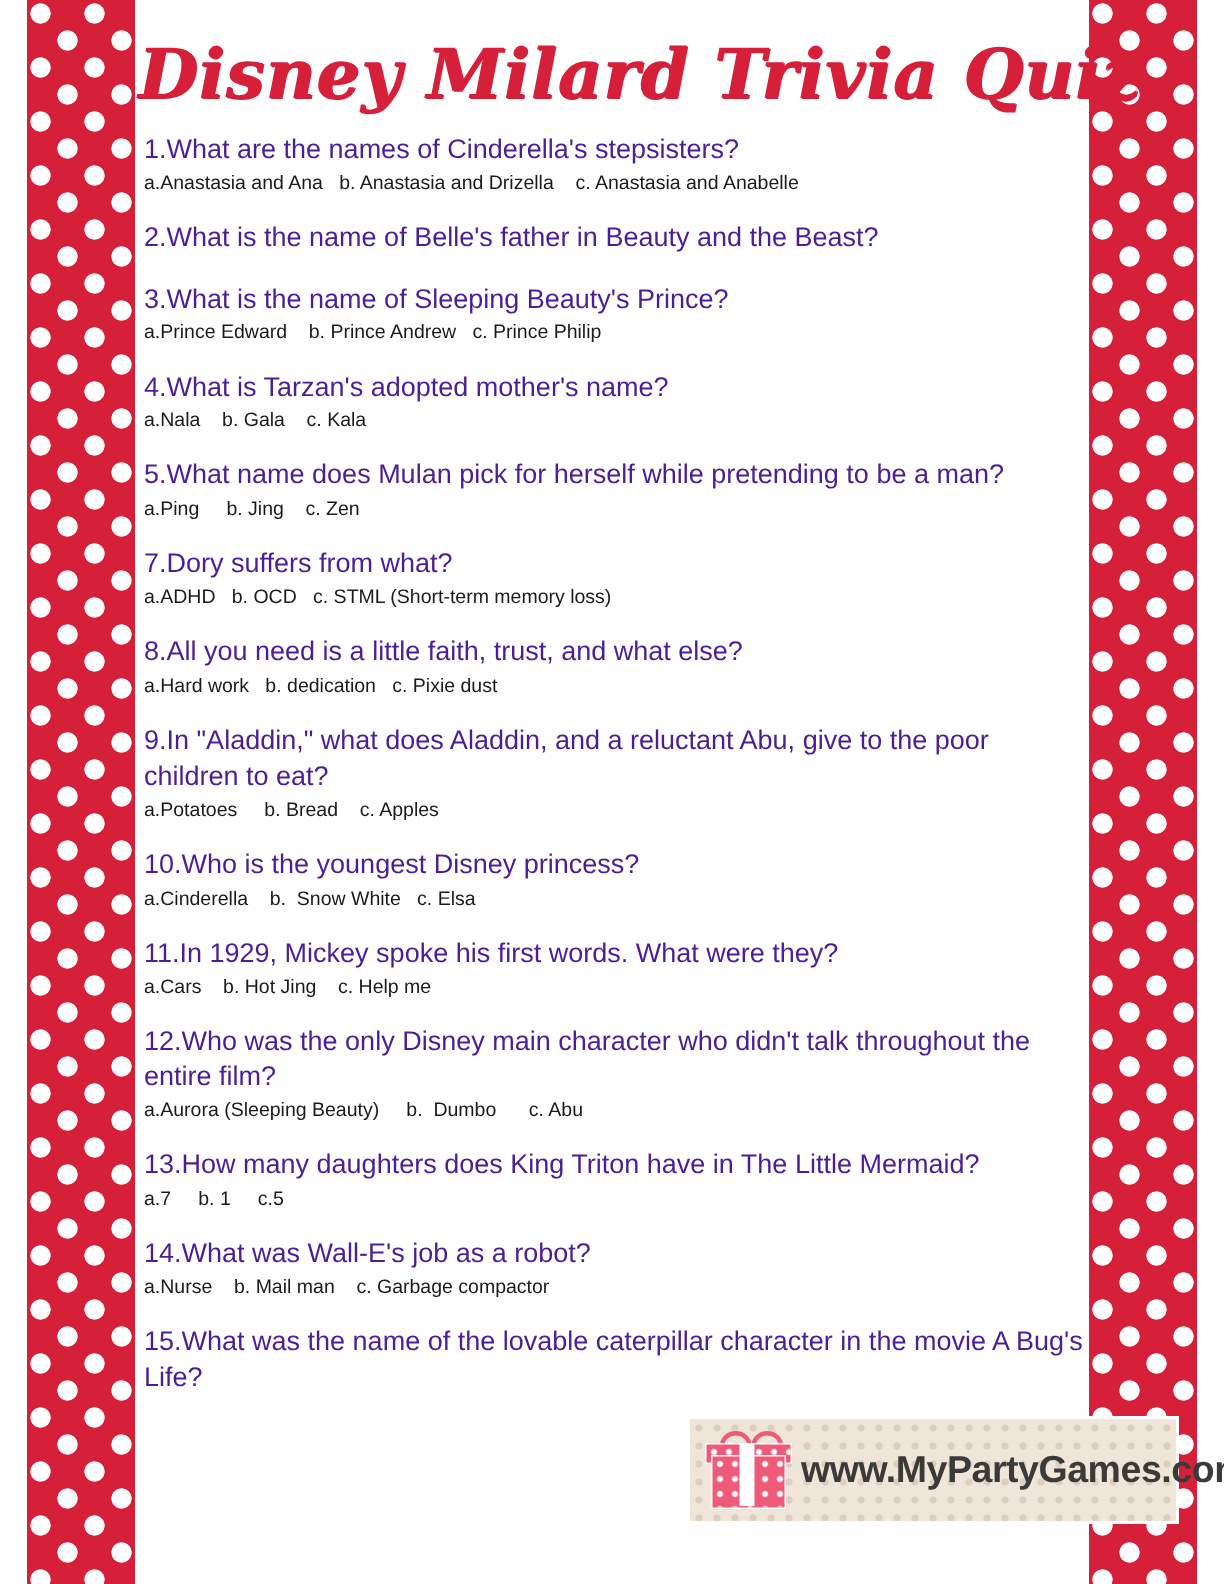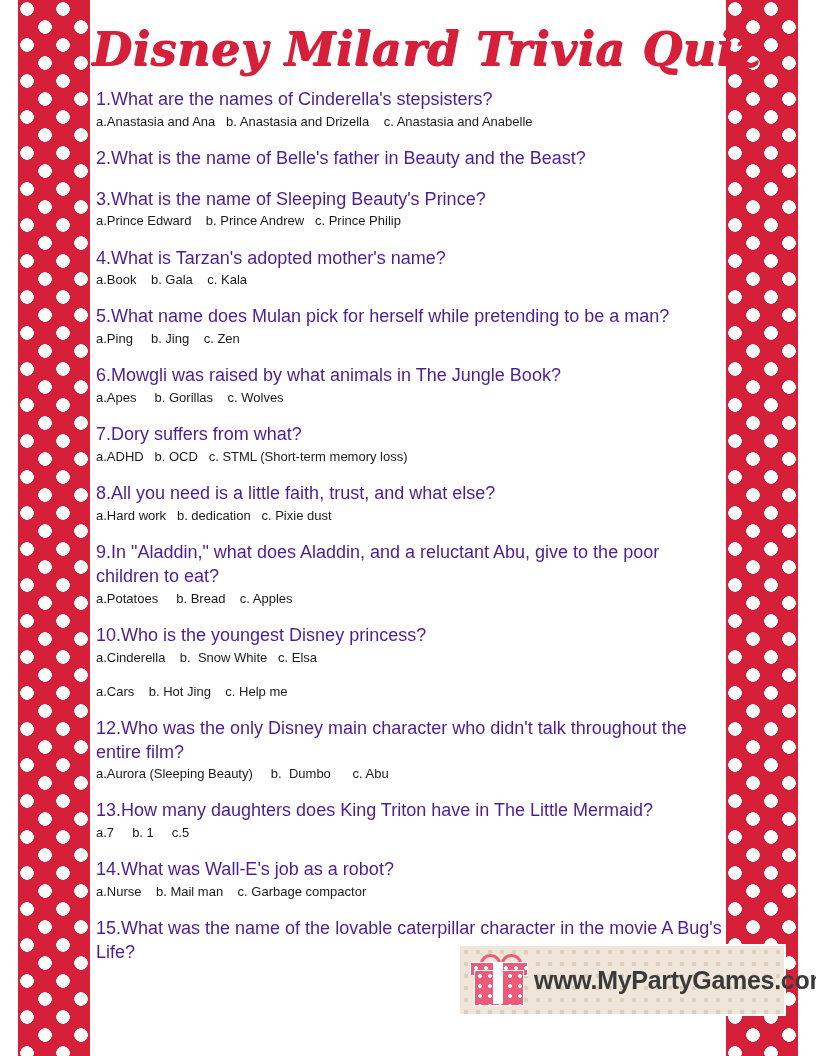--- a/index.html
+++ b/index.html
@@ -182,32 +182,28 @@
         <p class="qtext">2.What is the name of Belle's father in Beauty and the Beast?</p>
       </div>
 
       <div class="qblock">
         <p class="qtext">3.What is the name of Sleeping Beauty's Prince?</p>
         <p class="answers">a.Prince Edward    b. Prince Andrew   c. Prince Philip</p>
       </div>
 
       <div class="qblock">
         <p class="qtext">4.What is Tarzan's adopted mother's name?</p>
-        <p class="answers">a.Book    b. Gala    c. Kala</p>
+        <p class="answers">a.Nala    b. Gala    c. Kala</p>
       </div>
 
       <div class="qblock">
         <p class="qtext">5.What name does Mulan pick for herself while pretending to be a man?</p>
         <p class="answers">a.Ping     b. Jing    c. Zen</p>
       </div>
 
-      <div class="qblock">
-        <p class="qtext">6.Mowgli was raised by what animals in The Jungle Book?</p>
-        <p class="answers">a.Apes     b. Gorillas    c. Wolves</p>
-      </div>
 
       <div class="qblock">
         <p class="qtext">7.Dory suffers from what?</p>
         <p class="answers">a.ADHD   b. OCD   c. STML (Short-term memory loss)</p>
       </div>
 
       <div class="qblock">
         <p class="qtext">8.All you need is a little faith, trust, and what else?</p>
         <p class="answers">a.Hard work   b. dedication   c. Pixie dust</p>
       </div>
@@ -216,20 +212,21 @@
         <p class="qtext">9.In "Aladdin," what does Aladdin, and a reluctant Abu, give to the poor children to eat?</p>
         <p class="answers">a.Potatoes     b. Bread    c. Apples</p>
       </div>
 
       <div class="qblock">
         <p class="qtext">10.Who is the youngest Disney princess?</p>
         <p class="answers">a.Cinderella    b.  Snow White   c. Elsa</p>
       </div>
 
       <div class="qblock">
+        <p class="qtext">11.In 1929, Mickey spoke his first words. What were they?</p>
         <p class="answers">a.Cars    b. Hot Jing    c. Help me</p>
       </div>
 
       <div class="qblock">
         <p class="qtext">12.Who was the only Disney main character who didn't talk throughout the entire film?</p>
         <p class="answers">a.Aurora (Sleeping Beauty)     b.  Dumbo      c. Abu</p>
       </div>
 
       <div class="qblock">
         <p class="qtext">13.How many daughters does King Triton have in The Little Mermaid?</p>

